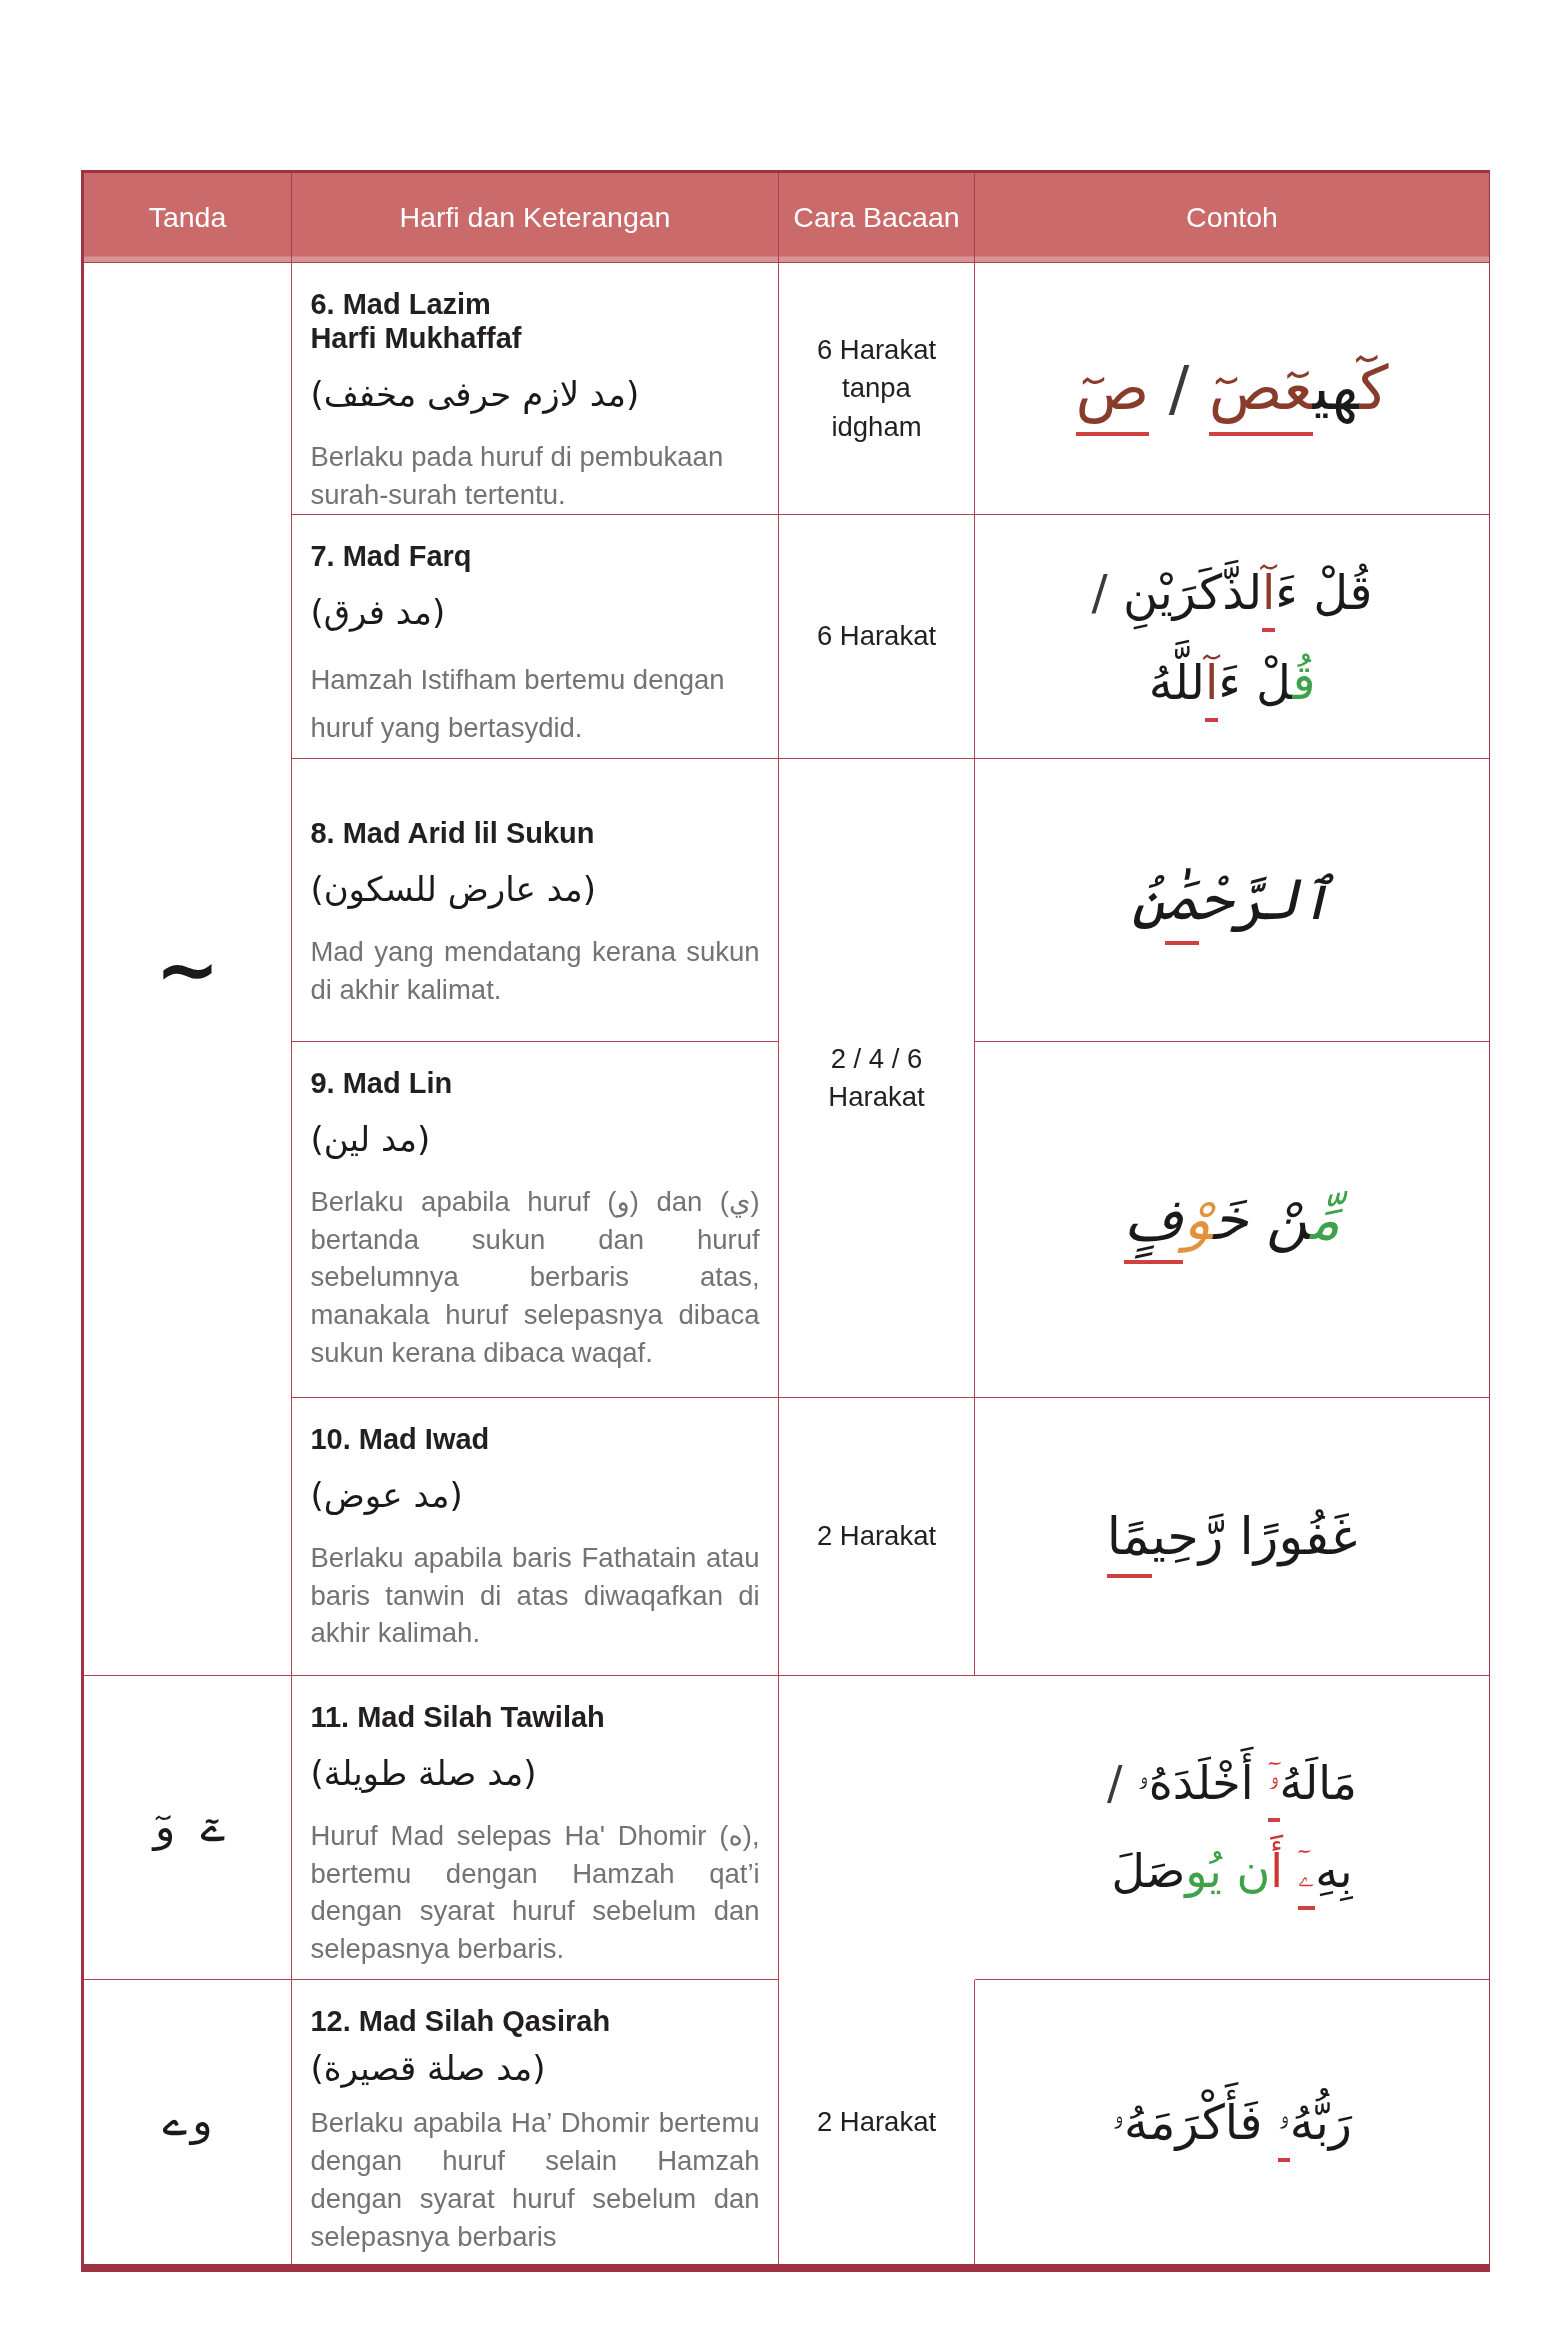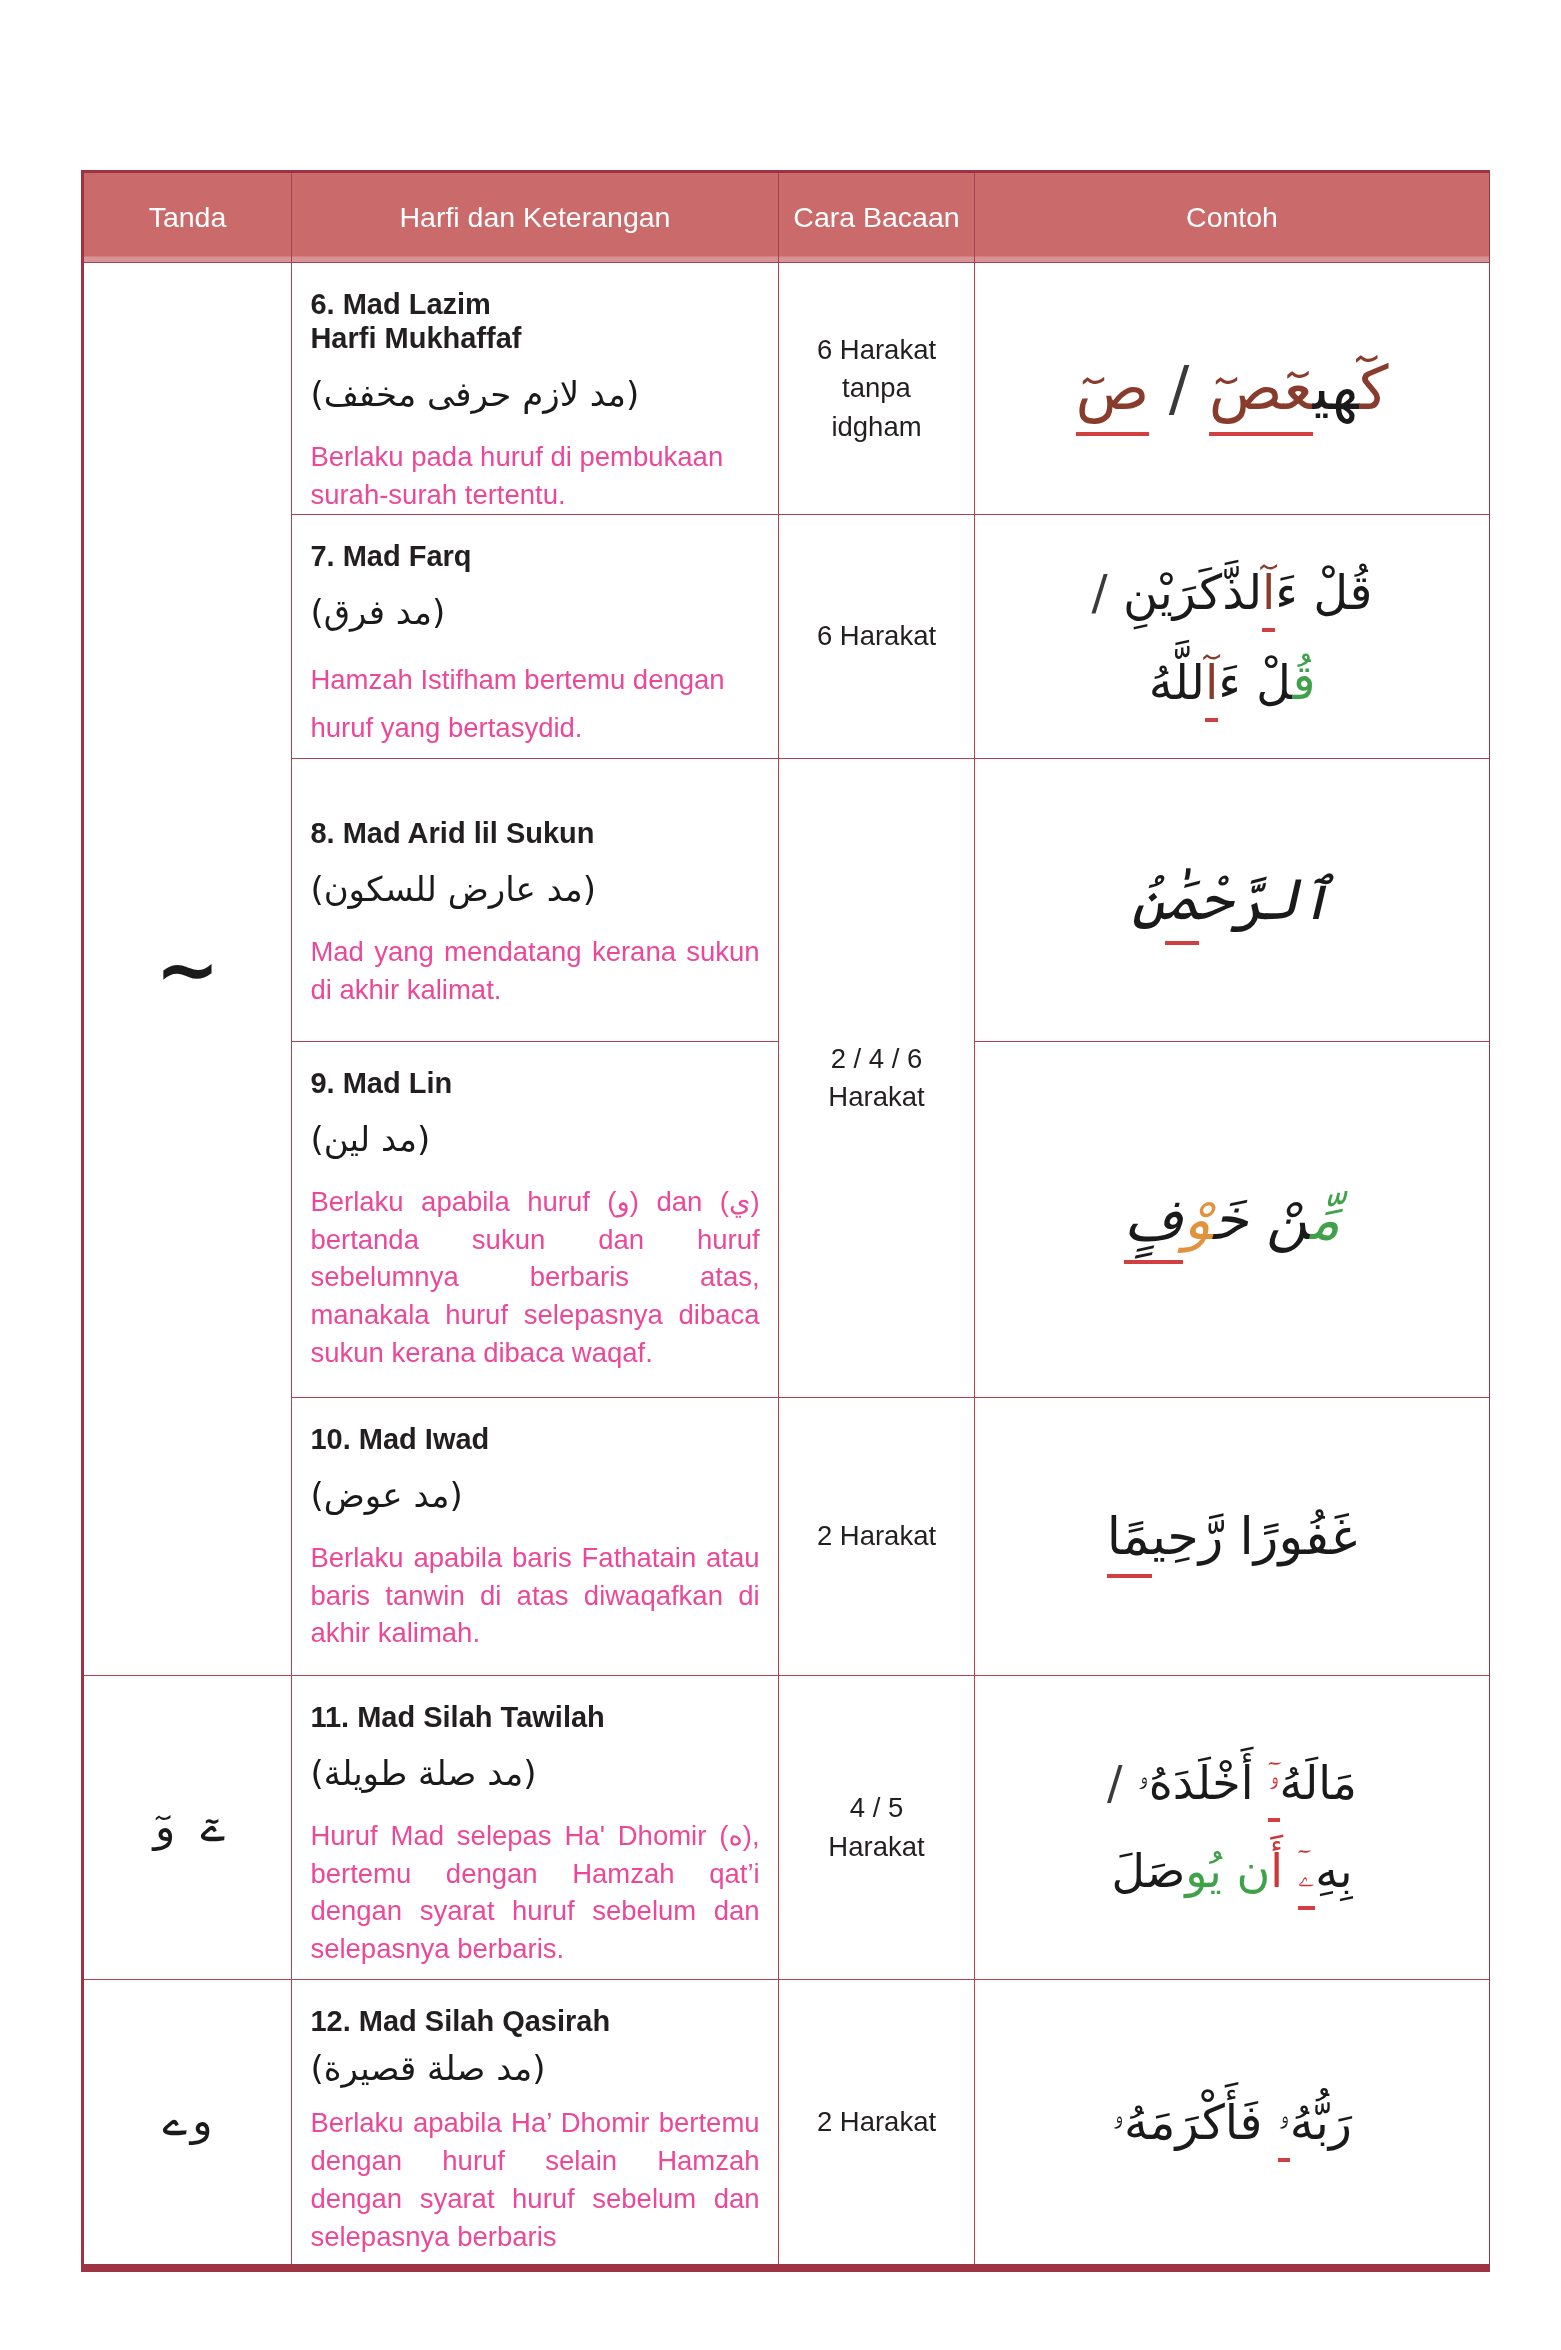--- a/index.html
+++ b/index.html
@@ -60,21 +60,21 @@
     font-weight: bold; font-size: 29px; line-height: 1.18;
     white-space: pre-line; color: #231f20;
   }
   .rule-arabic {
     direction: rtl; text-align: left;
     font-family: "DejaVu Sans", sans-serif;
     font-size: 34px; color: #1a1a1a;
     margin-top: 14.7px; line-height: 1.45;
   }
   .rule-desc {
-    font-size: 27.5px; line-height: 1.38; margin-top: 18.4px; color: #ec4899;
+    font-size: 27.5px; line-height: 1.38; margin-top: 18.4px; color: #737373;
   }
   .desc-justify { text-align: justify; }
   .desc-wide { line-height: 1.75; }
   .r12 .rule-arabic { margin-top: 5.5px; }
   .r12 .rule-desc { margin-top: 11px; }
 
   
   .cara { font-size: 27.5px; line-height: 1.4; padding: 0 26px; color: #231f20; }
 
   
@@ -167,23 +167,20 @@
       </div>
     <div class="cell center-cell cara" style="grid-column:3;grid-row:3;">
         <span>6 Harakat</span>
       </div>
     <div class="cell center-cell cara" style="grid-column:3;grid-row:4 / span 2;">
         <span>2 / 4 / 6 Harakat</span>
       </div>
     <div class="cell center-cell cara" style="grid-column:3;grid-row:6;">
         <span>2 Harakat</span>
       </div>
-    <div class="cell center-cell cara" style="grid-column:3;grid-row:7;">
-        <span>4 / 5 Harakat</span>
-      </div>
     <div class="cell center-cell cara last-row" style="grid-column:3;grid-row:8;">
         <span>2 Harakat</span>
       </div>
 
     <div class="cell center-cell contoh last-col fs-68" style="grid-column:4;grid-row:2;">
         <div class="contoh-line" dir="rtl"><span class="seg c-brown">كٓ</span><span class="seg c-black">هي</span><span class="seg c-brown u">عٓصٓ</span><span class="seg c-slash"> / </span><span class="seg c-brown u">صٓ</span></div>
       </div>
     <div class="cell center-cell contoh last-col fs-52" style="grid-column:4;grid-row:3;">
         <div class="contoh-line" dir="rtl"><span class="seg c-black">قُلْ ءَ</span><span class="seg c-brown u">آ</span><span class="seg c-black">لذَّكَرَيْنِ</span><span class="seg c-slash"> / </span></div>
         <div class="contoh-line" dir="rtl"><span class="seg c-green">قُ</span><span class="seg c-black">لْ ءَ</span><span class="seg c-brown u">آ</span><span class="seg c-black">للَّهُ</span></div>

